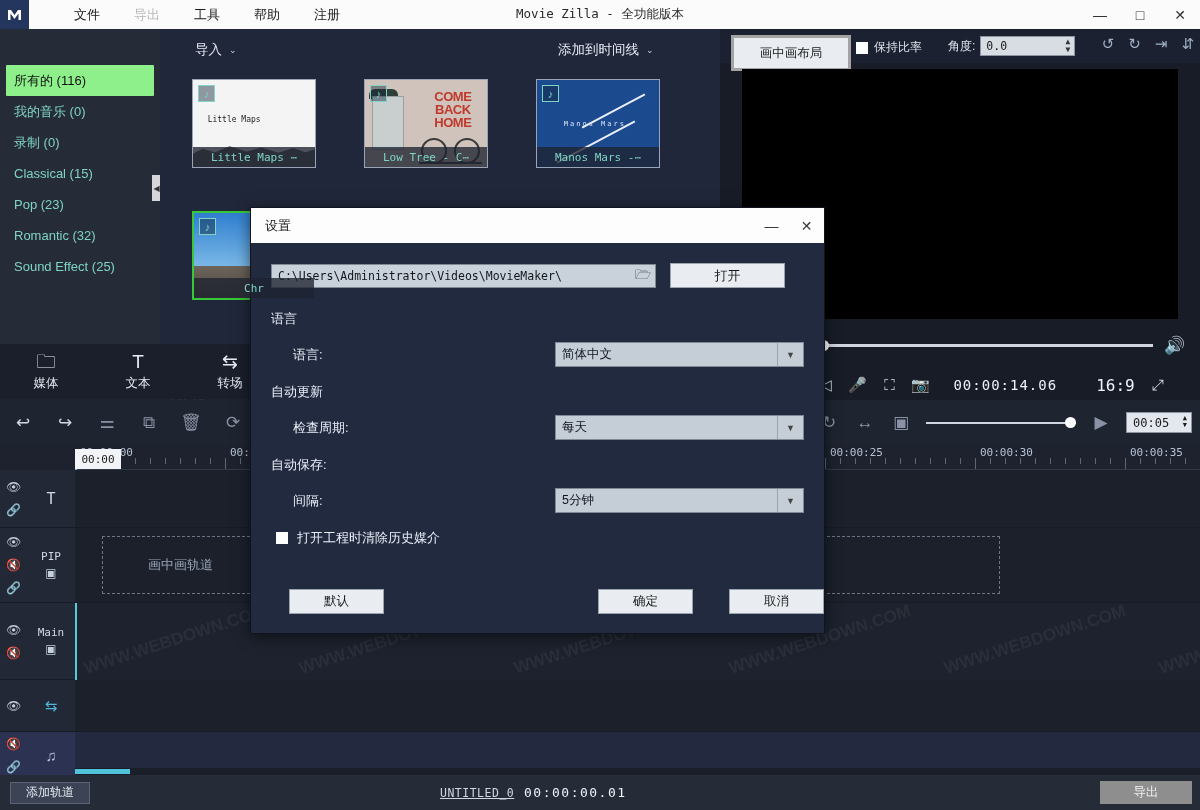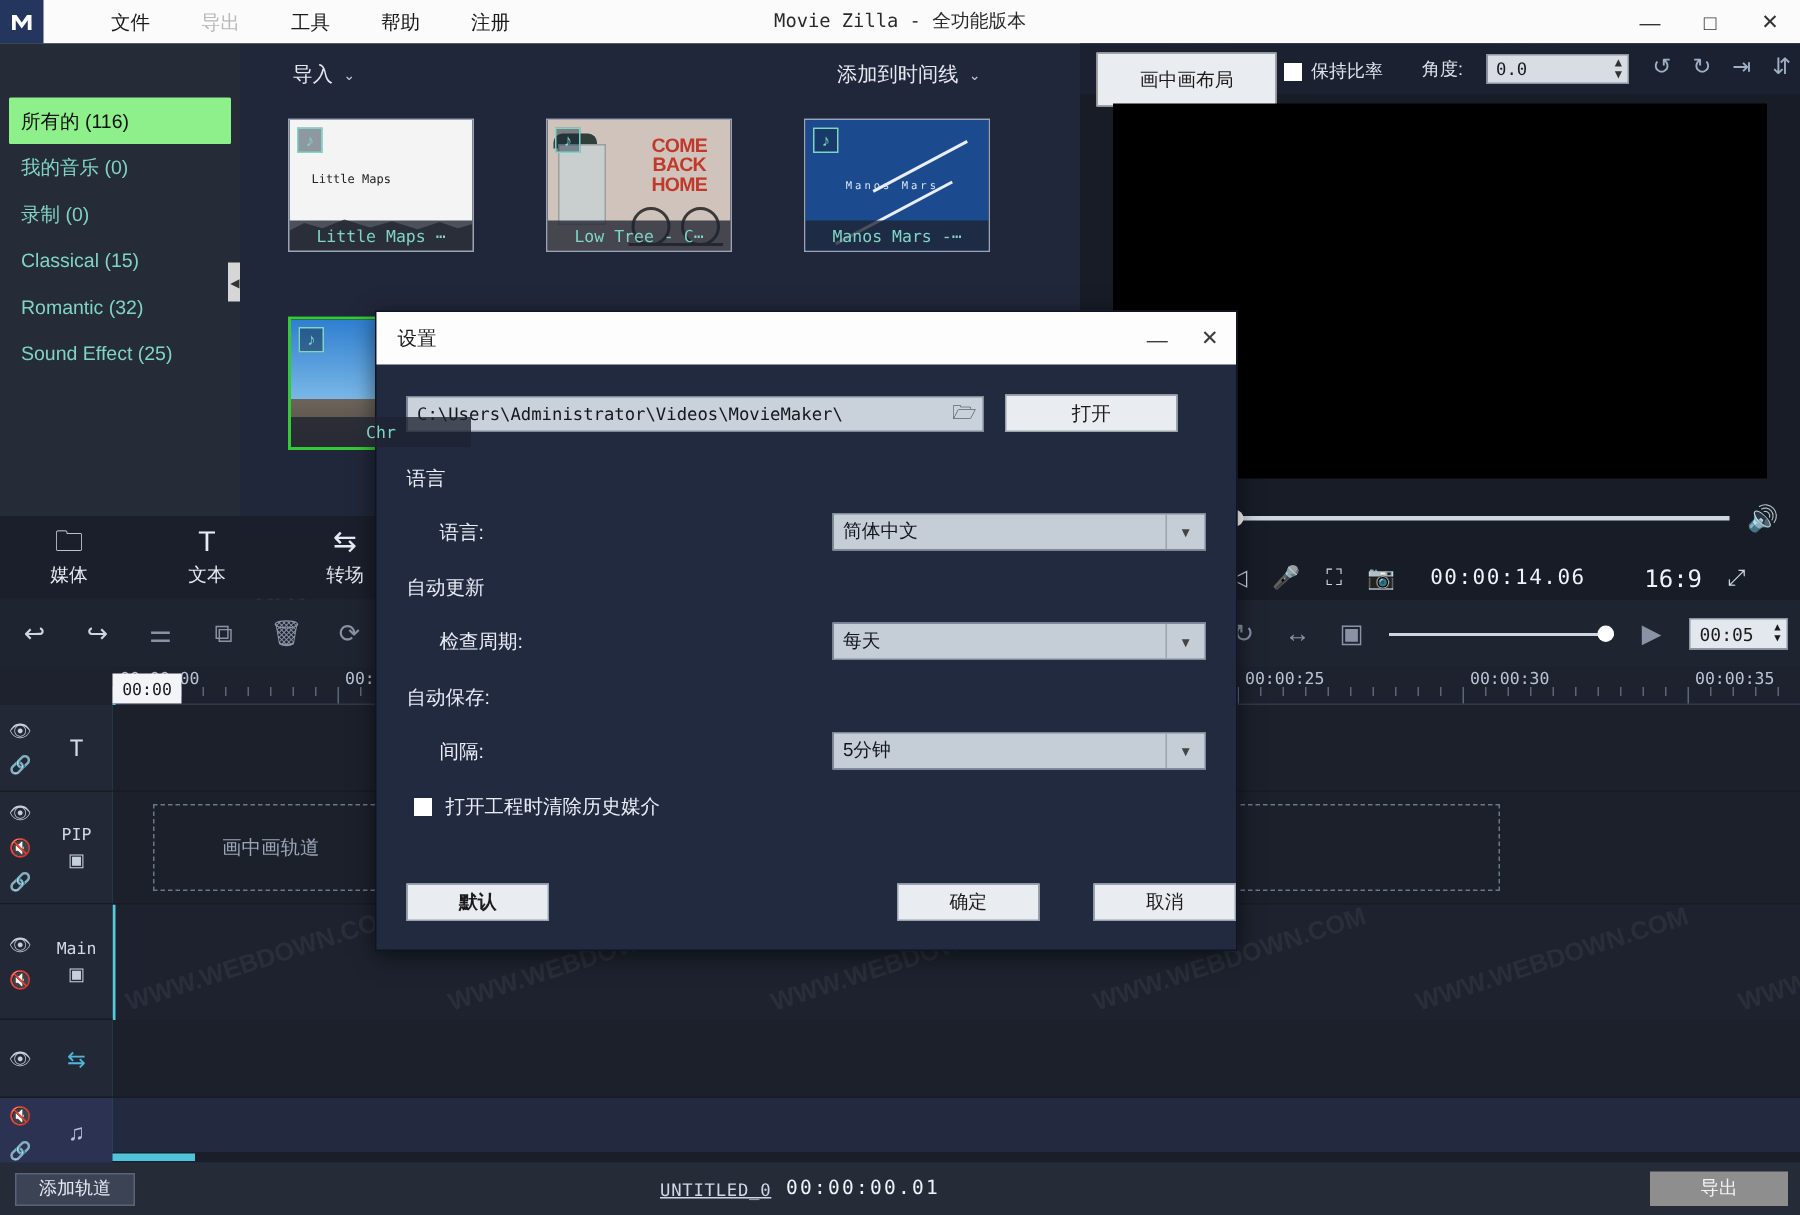--- a/index.html
+++ b/index.html
@@ -121,30 +121,30 @@
   .second-row { position: absolute; left: 32px; top: 182px; }
 
   
   .preview {
     position: absolute; left: 720px; top: 29px; width: 480px; height: 395px;
     background: #171c27;
   }
   .pv-toolbar { position: relative; height: 34px; background: #1b2130; }
   .pip-btn {
     position: absolute; left: 11px; top: 6px; width: 120px; height: 36px;
-    border: 1px solid #a3a3a3; background: #e9edf2; color: #1a1a1a;
+    border: 3px solid #a3a3a3; background: #e9edf2; color: #1a1a1a;
     font-size: 12.5px; display: flex; align-items: center; justify-content: center;
   }
   .pv-check {
     position: absolute; left: 136px; top: 10px; display: flex; align-items: center; gap: 6px;
     font-size: 12px; color: #dfe4ee;
   }
   .cbox { width: 12px; height: 12px; background: #fff; display: inline-block; }
   .angle-wrap {
-    position: absolute; left: 228px; top: 7px; display: flex; align-items: center; gap: 16px;
+    position: absolute; left: 228px; top: 7px; display: flex; align-items: center; gap: 5px;
     font-size: 12px; color: #dfe4ee;
   }
   .spin {
     width: 95px; height: 20px; background: #d8dde4; border: 1px solid #8d95a3;
     position: relative; color: #1a1a1a; font-size: 11.5px;
     font-family: "DejaVu Sans Mono", monospace; padding: 2px 0 0 5px;
   }
   .spin .arrows {
     position: absolute; right: 4px; top: 1px; font-size: 8px; line-height: 8px; color: #333;
   }
@@ -314,21 +314,21 @@
   }
   .chk-row { display: flex; align-items: center; gap: 9px; margin: 12px 0 22px 5px; }
   .chk-box { width: 12px; height: 12px; background: #fff; }
   .chk-lbl { font-size: 13px; color: #e9eef6; }
   .dlg-btns { position: absolute; left: 20px; right: 20px; bottom: 20px; height: 26px; }
   .dbtn {
     position: absolute; width: 95px; height: 25px; background: #e9edf2;
     border: 1px solid #9aa3ae; color: #1a1a1a; font-size: 12.5px;
     display: flex; align-items: center; justify-content: center;
   }
-  .dbtn.default { left: 0; font-weight: bold; }
+  .dbtn.default { left: 18px; }
   .dbtn.ok { left: 327px; }
   .dbtn.cancel { left: 458px; }
 
   
   .wm {
     position: absolute; color: rgba(255,255,255,.055); font-weight: bold;
     font-size: 17px; transform: rotate(-18deg); pointer-events: none; user-select: none;
     white-space: nowrap;
   }
   .wm-main {
@@ -402,20 +402,21 @@
       <div class="win-btn">□</div>
       <div class="win-btn">✕</div>
     </div>
   </div>
 
   <div class="sidebar">
     <div class="cat active">所有的 (116)</div>
     <div class="cat">我的音乐 (0)</div>
     <div class="cat">录制 (0)</div>
     <div class="cat">Classical (15)</div>
+    <div class="cat">Pop (23)</div>
     <div class="cat">Romantic (32)</div>
     <div class="cat">Sound Effect (25)</div>
   </div>
   <div class="collapse-arrow">◀</div>
 
   <div class="media-panel">
     <div class="media-topbar">
       <div class="import-btn">
         <span>导入</span>
         <span class="caret">⌄</span>

